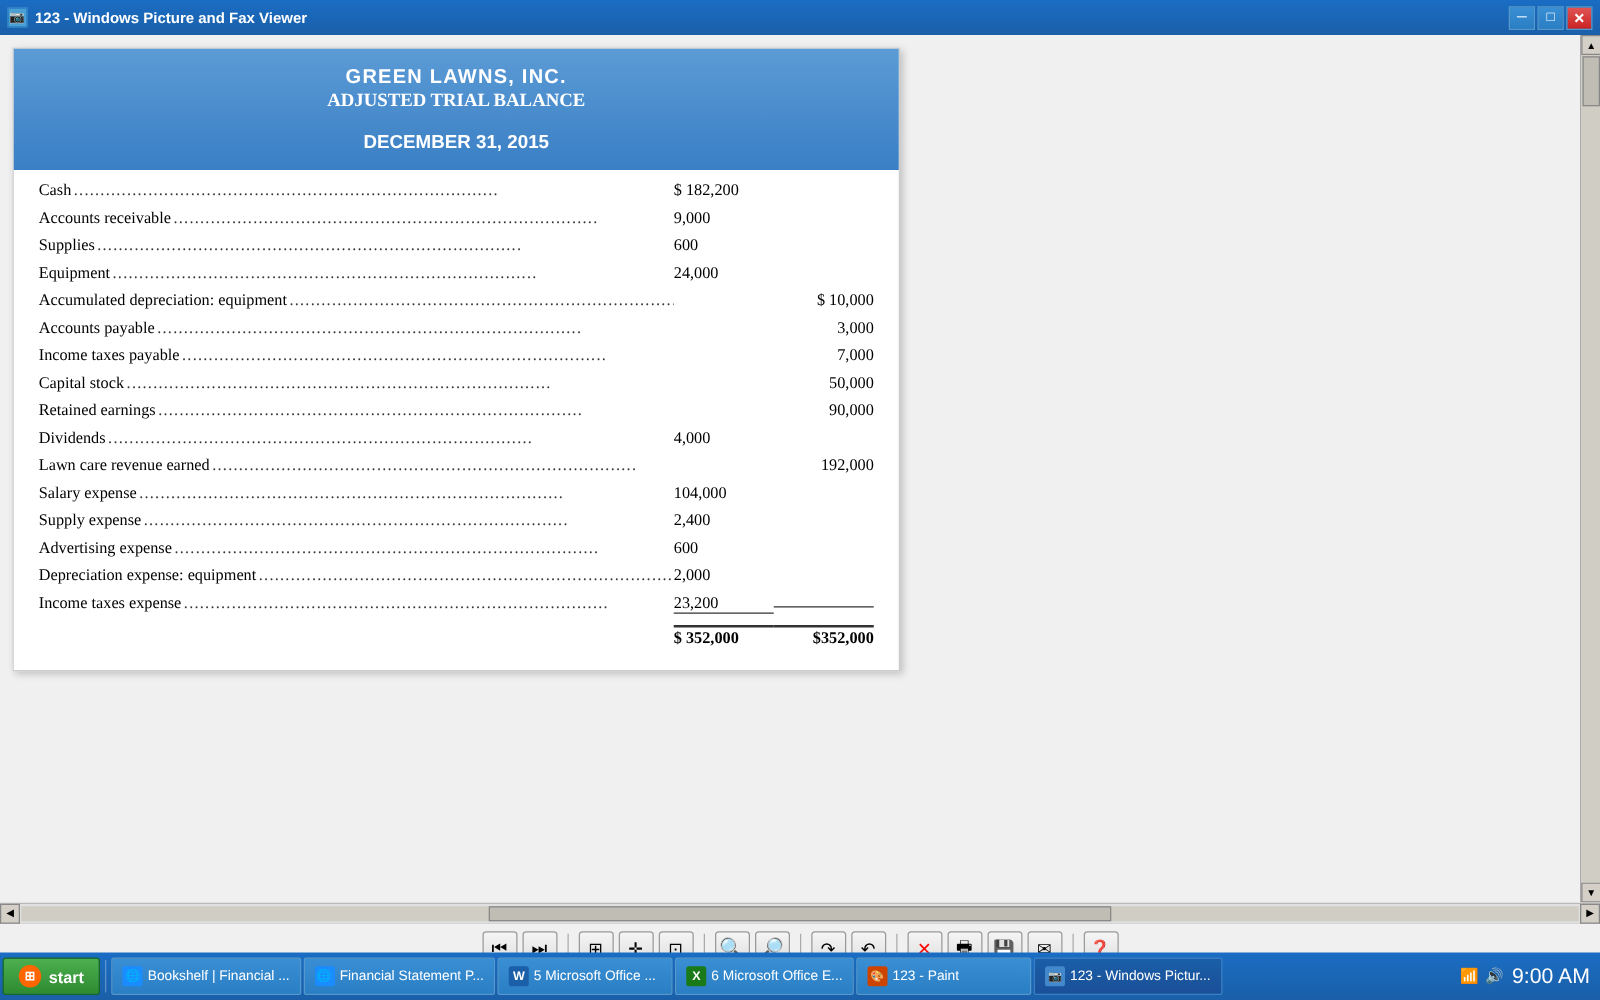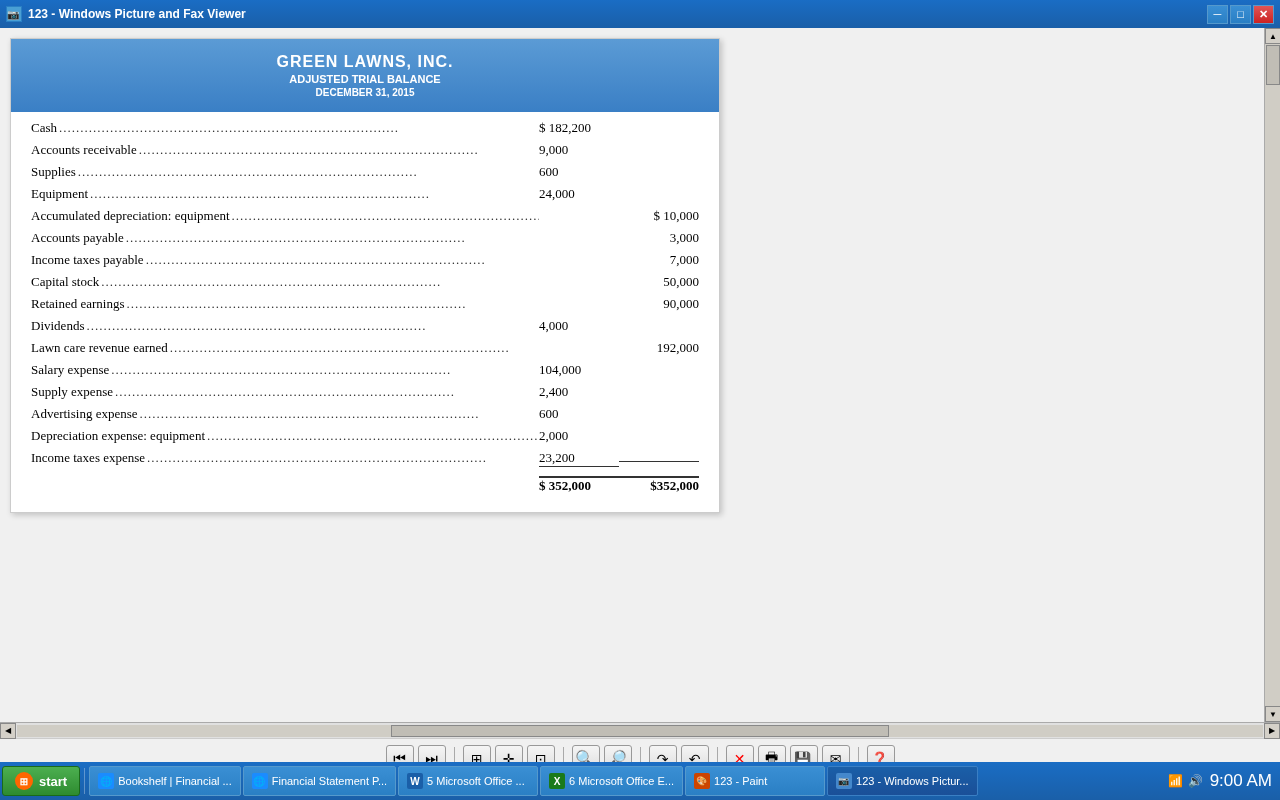--- a/index.html
+++ b/index.html
@@ -126,28 +126,29 @@
       padding: 14px 20px 14px 20px;
       text-align: center;
       color: white;
     }
     .table-header .company-name {
       font-size: 16px;
       font-weight: bold;
       letter-spacing: 1px;
     }
     .table-header .report-title {
-      font-size: 11px;
+      font-size: 15px;
       font-weight: bold;
       margin-top: 2px;
+      font-family: Liberation Serif, serif;
     }
     .table-header .report-date {
-      font-size: 10px;
-      font-weight: bold;
-      margin-top: 2px;
+      font-size: 15px;
+      font-weight: bold;
+      margin-top: 15px;
     }
 
     
     .trial-table {
       width: 100%;
       padding: 8px 20px 14px 20px;
       font-size: 13px;
       font-family: 'Times New Roman', Times, serif;
       border-radius: 13px;
     }

